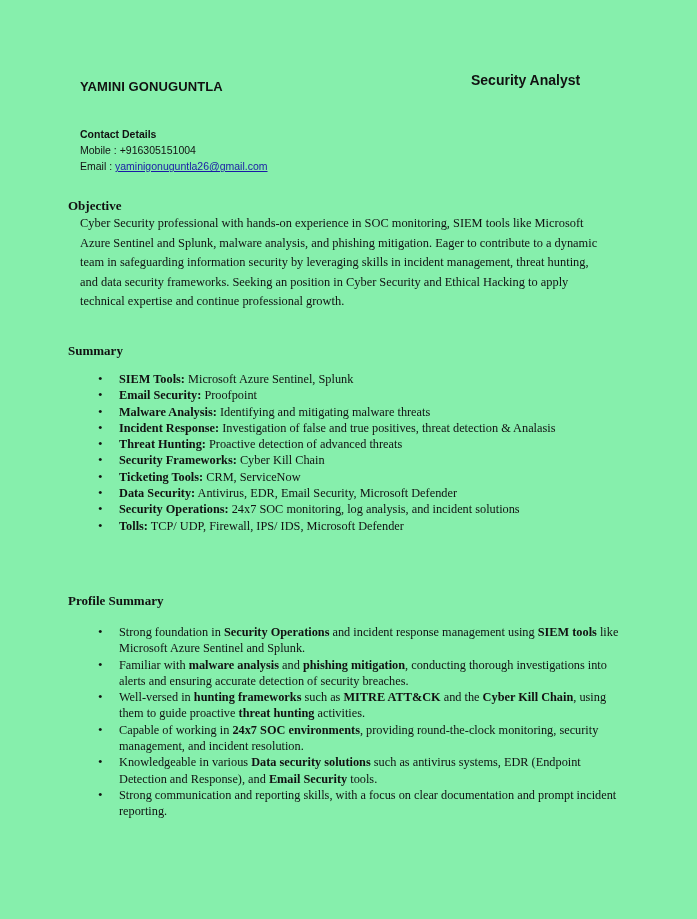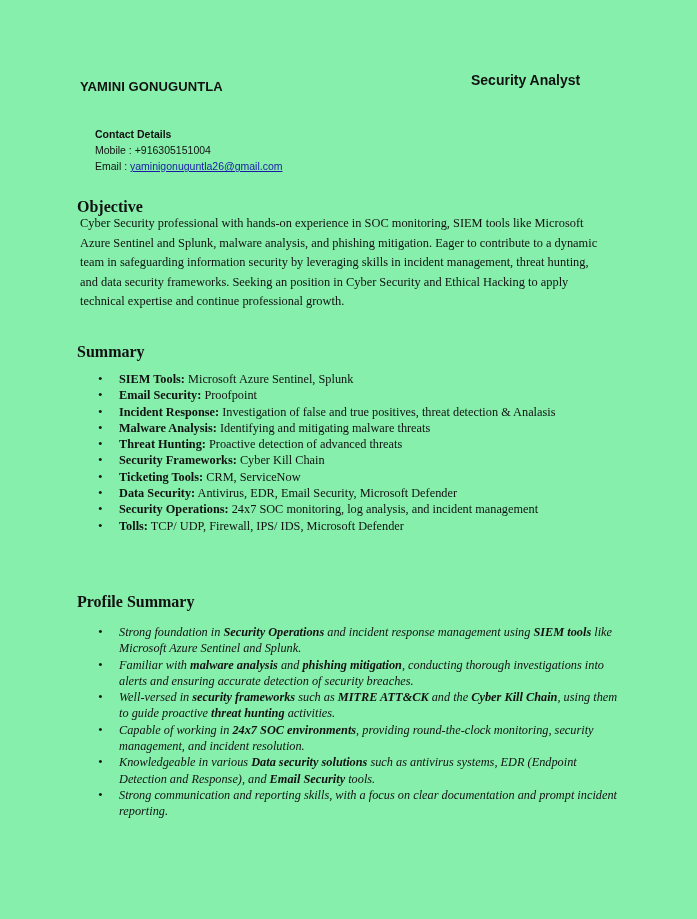--- a/index.html
+++ b/index.html
@@ -2,30 +2,30 @@
 <html><head>
 <meta charset="utf-8">
 <style>
   html, body { margin: 0; padding: 0; background: #ffffff; }
   body { width: 697px; height: 919px; position: relative; overflow: hidden; color: #111; }
   .page { position: absolute; left: 0; top: 0; width: 697px; height: 919px; background: #86efac; }
   .sans { font-family: "Liberation Sans", "DejaVu Sans", sans-serif; }
   .serif { font-family: "Liberation Serif", "DejaVu Serif", serif; }
   .name { position: absolute; left: 80px; top: 79px; font-size: 13px; font-weight: bold; letter-spacing: 0.1px; }
   .role { position: absolute; left: 471px; top: 72px; font-size: 14px; font-weight: bold; }
-  .contact { position: absolute; left: 80px; top: 126px; font-size: 10.5px; line-height: 16px; margin-left: 15px; }
+  .contact { position: absolute; left: 80px; top: 126px; font-size: 10.5px; line-height: 16px; }
   .contact .label-b { font-weight: bold; }
   .email-link { color: #1a1aa6; text-decoration: underline; }
-  .section-title { position: absolute; left: 77px; font-size: 16px; font-weight: bold; }
+  .section-title { position: absolute; left: 68px; font-size: 13px; font-weight: bold; }
   .para { position: absolute; left: 80px; width: 520px; font-size: 12.4px; line-height: 19.5px; }
   ul.list { position: absolute; left: 98px; margin: 0; padding: 0; list-style: none; font-size: 12.3px; }
   ul.list li { position: relative; padding-left: 21px; }
   ul.list li::before { content: "\2022"; position: absolute; left: 0; top: 0; font-size: 13px; }
   ul.skills li { line-height: 16.3px; white-space: nowrap; }
-  ul.summary li { line-height: 16.3px; width: 505px; margin-bottom: 0px; font-style: italic; }
+  ul.summary li { line-height: 16.3px; width: 505px; margin-bottom: 0px; }
   b { font-weight: bold; }
 </style>
 </head>
 <body>
 
 <div class="page">
   <div class="name sans">YAMINI GONUGUNTLA</div>
   <div class="role sans">Security Analyst</div>
 
   <div class="contact sans">
@@ -34,32 +34,32 @@
     <div><span>Email : </span><a class="email-link">yaminigonuguntla26@gmail.com</a></div>
   </div>
 
   <div class="section-title serif" style="top:198px;">Objective</div>
   <div class="para serif" style="top:214px;">Cyber Security professional with hands-on experience in SOC monitoring, SIEM tools like Microsoft Azure Sentinel and Splunk, malware analysis, and phishing mitigation. Eager to contribute to a dynamic team in safeguarding information security by leveraging skills in incident management, threat hunting, and data security frameworks. Seeking an position in Cyber Security and Ethical Hacking to apply technical expertise and continue professional growth.</div>
 
   <div class="section-title serif" style="top:343px;">Summary</div>
   <ul class="list skills serif" style="top:371px;">
     <li><b>SIEM Tools:</b><span> Microsoft Azure Sentinel, Splunk</span></li>
     <li><b>Email Security:</b><span> Proofpoint</span></li>
+    <li><b>Malware Analysis:</b><span> Identifying and mitigating malware threats</span></li>
     <li><b>Incident Response:</b><span> Investigation of false and true positives, threat detection &amp; Analasis</span></li>
-    <li><b>Malware Analysis:</b><span> Identifying and mitigating malware threats</span></li>
     <li><b>Threat Hunting:</b><span> Proactive detection of advanced threats</span></li>
     <li><b>Security Frameworks:</b><span> Cyber Kill Chain</span></li>
     <li><b>Ticketing Tools:</b><span> CRM, ServiceNow</span></li>
     <li><b>Data Security:</b><span> Antivirus, EDR, Email Security, Microsoft Defender</span></li>
-    <li><b>Security Operations:</b><span> 24x7 SOC monitoring, log analysis, and incident management</span></li>
+    <li><b>Security Operations:</b><span> 24x7 SOC monitoring, log analysis, and incident solutions</span></li>
     <li><b>Tolls:</b><span> TCP/ UDP, Firewall, IPS/ IDS, Microsoft Defender</span></li>
   </ul>
 
   <div class="section-title serif" style="top:593px;">Profile Summary</div>
   <ul class="list summary serif" id="summary-list" style="top:624px;">
       <li><span>Strong foundation in </span><b>Security Operations</b><span> and incident response management using </span><b>SIEM tools</b><span> like Microsoft Azure Sentinel and Splunk.</span></li>
       <li><span>Familiar with </span><b>malware analysis</b><span> and </span><b>phishing mitigation</b><span>, conducting thorough investigations into alerts and ensuring accurate detection of security breaches.</span></li>
-      <li><span>Well-versed in </span><b>security frameworks</b><span> such as </span><b>MITRE ATT&amp;CK</b><span> and the </span><b>Cyber Kill Chain</b><span>, using them to guide proactive </span><b>threat hunting</b><span> activities.</span></li>
+      <li><span>Well-versed in </span><b>hunting frameworks</b><span> such as </span><b>MITRE ATT&amp;CK</b><span> and the </span><b>Cyber Kill Chain</b><span>, using them to guide proactive </span><b>threat hunting</b><span> activities.</span></li>
       <li><span>Capable of working in </span><b>24x7 SOC environments</b><span>, providing round-the-clock monitoring, security management, and incident resolution.</span></li>
       <li><span>Knowledgeable in various </span><b>Data security solutions</b><span> such as antivirus systems, EDR (Endpoint Detection and Response), and </span><b>Email Security</b><span> tools.</span></li>
       <li><span>Strong communication and reporting skills, with a focus on clear documentation and prompt incident reporting.</span></li>
     </ul>
 </div>
 
 </body></html>

